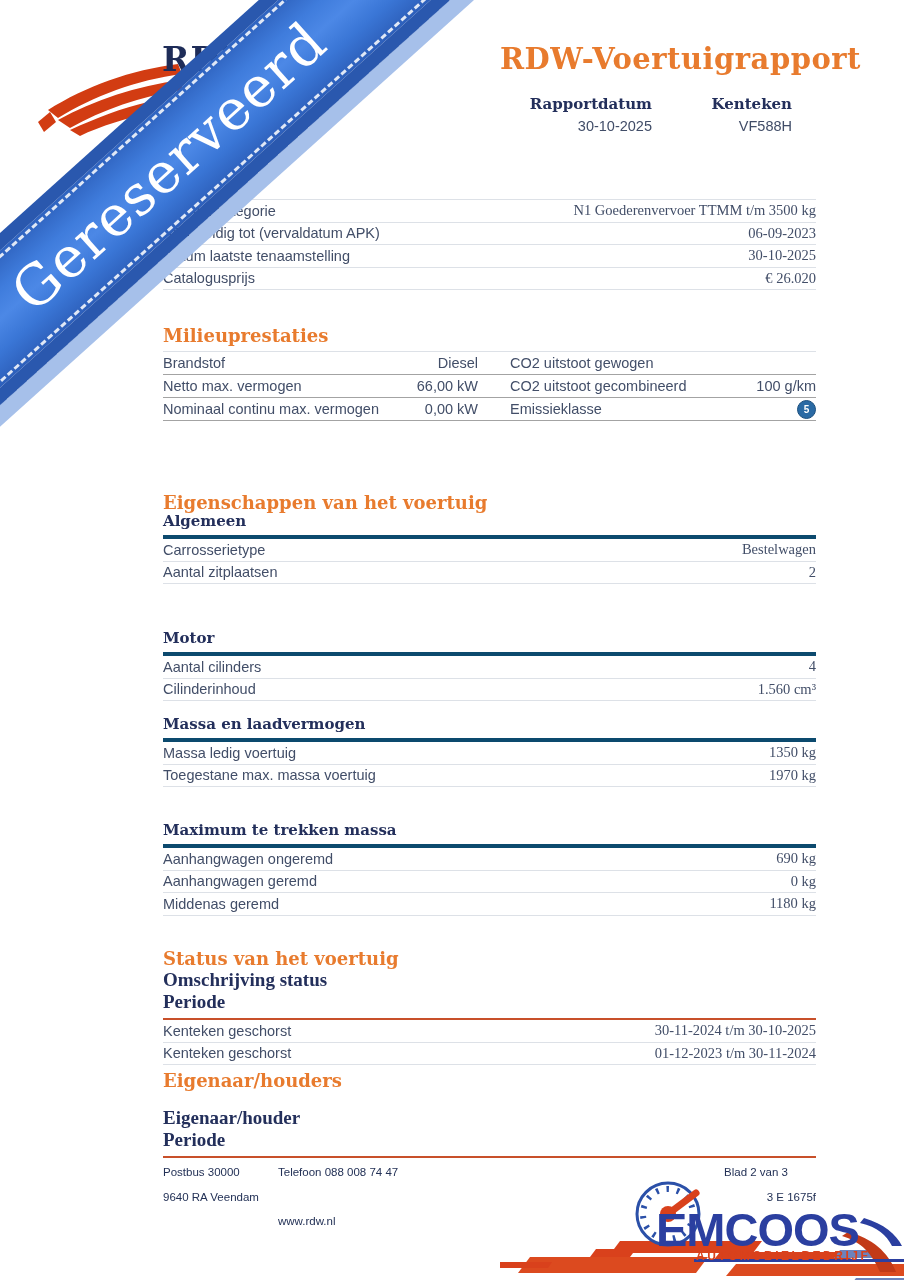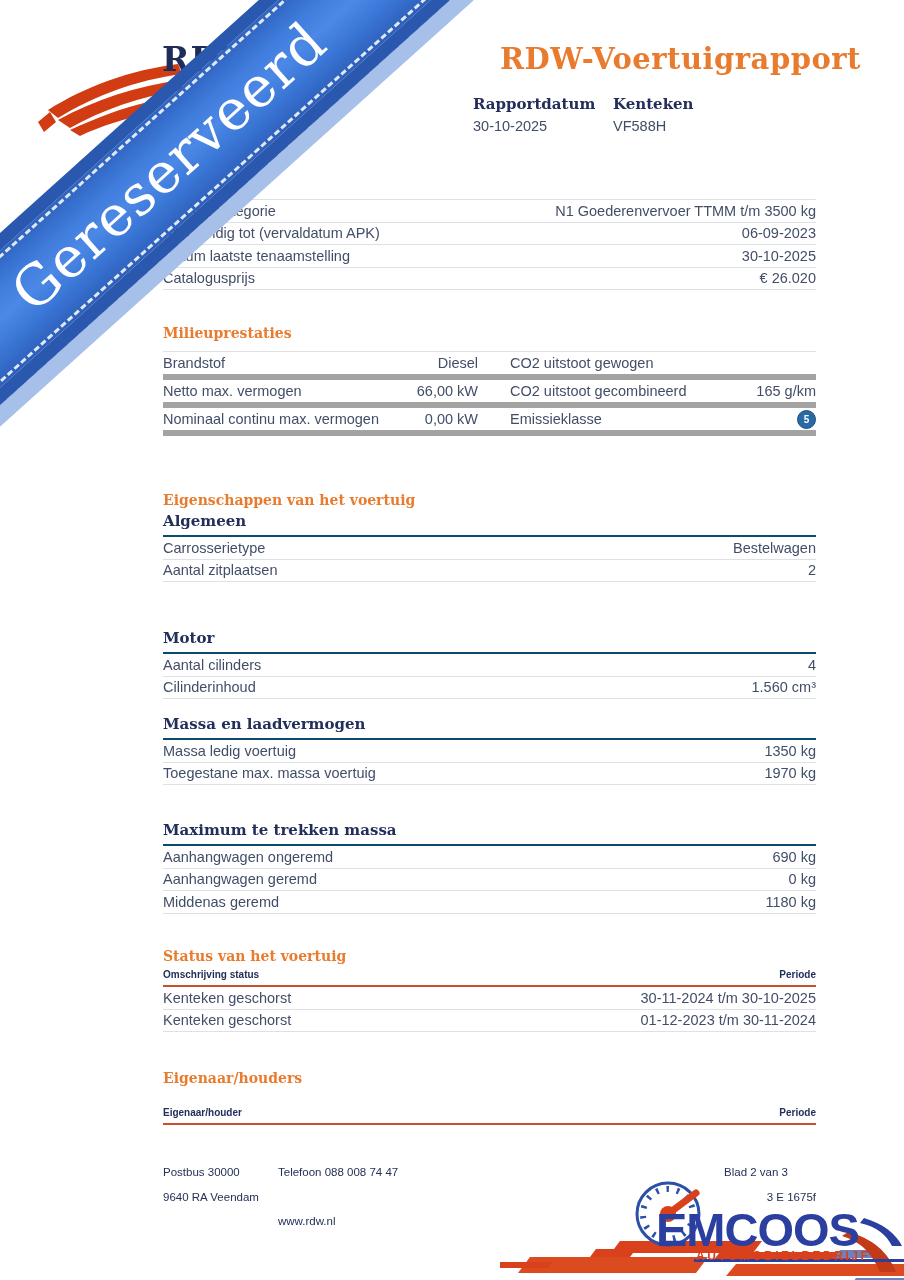--- a/index.html
+++ b/index.html
@@ -14,52 +14,52 @@
   .rdw-word{
     left:162px;top:40px;font-family:"DejaVu Serif",serif;font-weight:700;
     font-size:33px;color:#1e2c58;letter-spacing:1px;
   }
 
   
   .doc-title{
     left:500px;top:42px;font-family:"DejaVu Serif",serif;font-weight:700;
     font-size:29px;color:#e87b2e;letter-spacing:.5px;
   }
-  .meta{left:473px;top:95px;display:flex;}
+  .meta{left:512px;top:95px;display:flex;text-align:right;}
   .meta-col{width:140px;}
   .meta-label{font-family:"DejaVu Serif",serif;font-weight:700;font-size:15px;color:#232f5b;}
   .meta-value{font-size:14.5px;color:#414d68;margin-top:5px;}
 
   
   .sec{left:163px;width:653px;}
   .trow{
     display:flex;justify-content:space-between;align-items:center;
     height:21.5px;font-size:14.5px;color:#424e68;border-bottom:1px solid #dde1e7;
   }
   .trow .lbl{white-space:nowrap;}
-  .trow .val{white-space:nowrap;text-align:left;}
+  .trow .val{white-space:nowrap;text-align:left;font-family:Liberation Serif, serif;}
   .topline{border-top:1px solid #dde1e7;}
 
   .h-orange{
-    font-family:"DejaVu Serif",serif;font-weight:700;font-size:14px;color:#e87b2e;
+    font-family:"DejaVu Serif",serif;font-weight:700;font-size:18px;color:#e87b2e;
   }
   .h-navy{
     font-family:"DejaVu Serif",serif;font-weight:700;font-size:15px;color:#232f5b;
-    padding-bottom:5px;border-bottom:2px solid #0c4a6e;
+    padding-bottom:5px;border-bottom:4px solid #0c4a6e;
   }
   .hdr-row{
     display:flex;justify-content:space-between;
-    font-family:Liberation Sans, sans-serif;font-weight:700;font-size:10px;color:#232f5b;
-    padding-bottom:5px;border-bottom:2px solid #c8502a;
+    font-family:Liberation Serif, serif;font-weight:700;font-size:19px;color:#232f5b;
+    padding-bottom:5px;border-bottom:2px solid #c8502a;flex-direction:column;
   }
 
   
   .mrow{
     display:flex;align-items:center;height:22px;font-size:14.5px;color:#424e68;
-    border-bottom:6px solid #a3a3a3;
+    border-bottom:1px solid #a3a3a3;
   }
   .m-l-lbl{width:230px;}
   .m-l-val{width:85px;text-align:right;}
   .m-sp{width:32px;}
   .m-r-lbl{width:200px;}
   .m-r-val{flex:1;text-align:right;}
   .badge{
     display:inline-flex;width:17px;height:17px;border-radius:50%;
     background:#2a6aa4;border:1.5px solid #1b4f7e;color:#fff;
     font-size:10px;font-weight:700;align-items:center;justify-content:center;
@@ -151,21 +151,21 @@
     <span class="m-l-val">Diesel</span>
     <span class="m-sp"></span>
     <span class="m-r-lbl">CO2 uitstoot gewogen</span>
     <span class="m-r-val"></span>
   </div>
   <div class="mrow">
     <span class="m-l-lbl">Netto max. vermogen</span>
     <span class="m-l-val">66,00 kW</span>
     <span class="m-sp"></span>
     <span class="m-r-lbl">CO2 uitstoot gecombineerd</span>
-    <span class="m-r-val">165 g/km</span>
+    <span class="m-r-val">100 g/km</span>
   </div>
   <div class="mrow">
     <span class="m-l-lbl">Nominaal continu max. vermogen</span>
     <span class="m-l-val">0,00 kW</span>
     <span class="m-sp"></span>
     <span class="m-r-lbl">Emissieklasse</span>
     <span class="m-r-val"><span class="badge">5</span></span>
   </div>
 </div>
 

